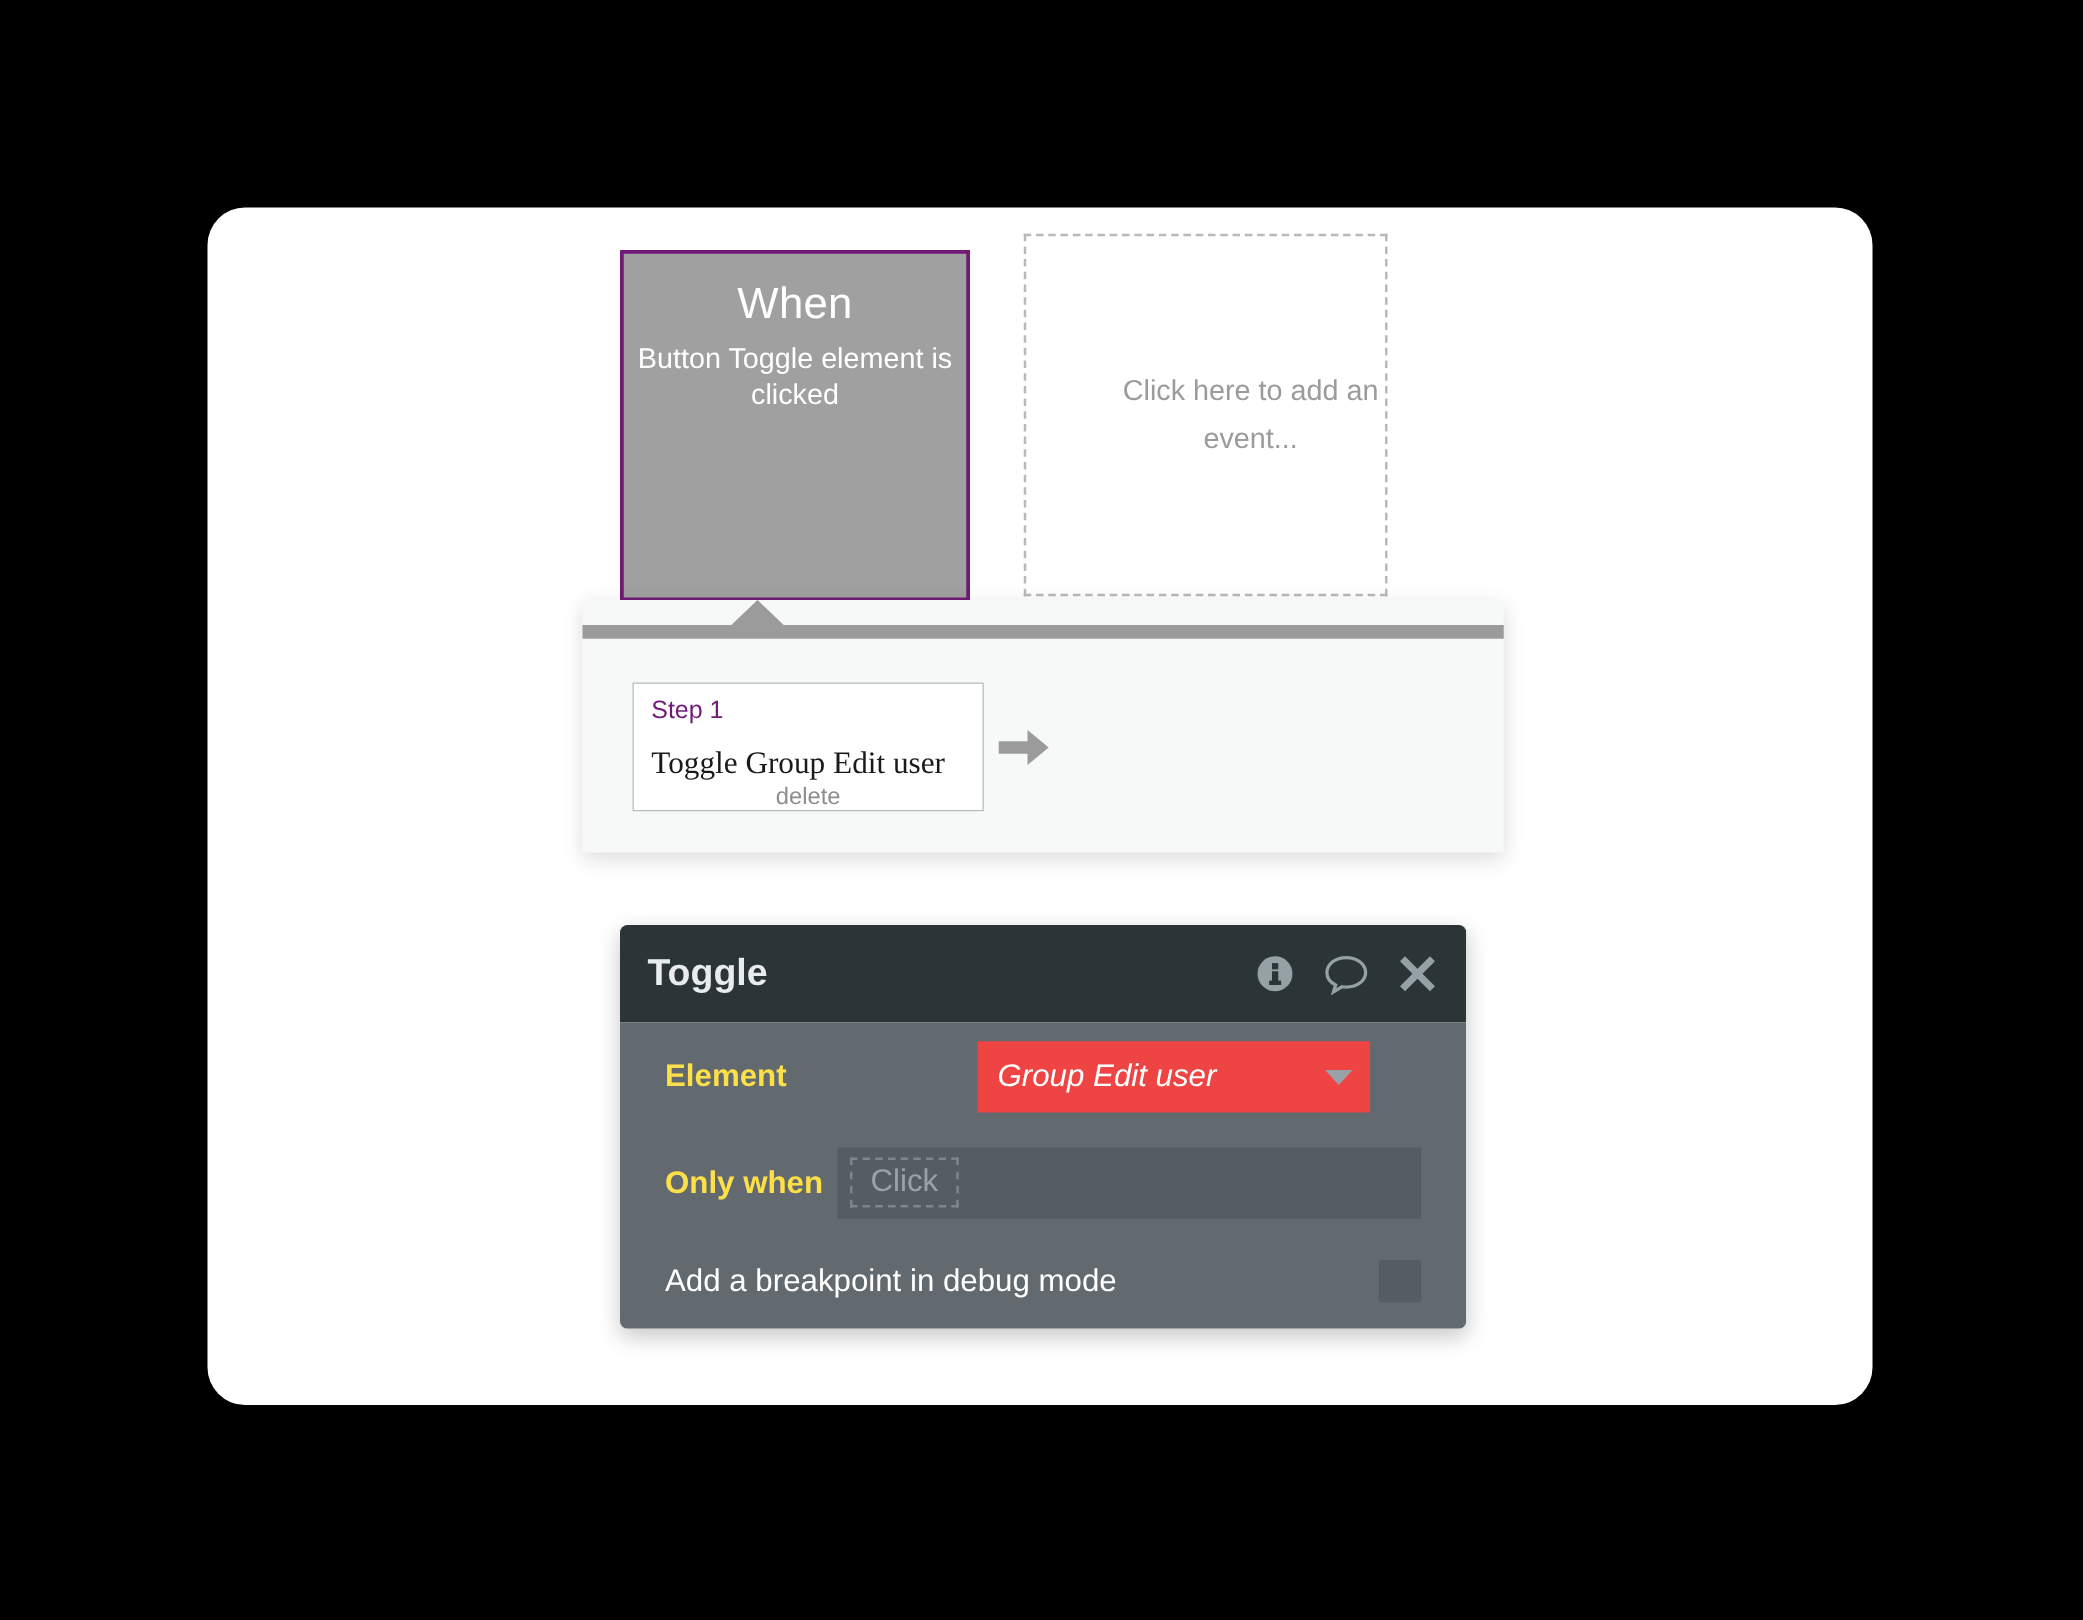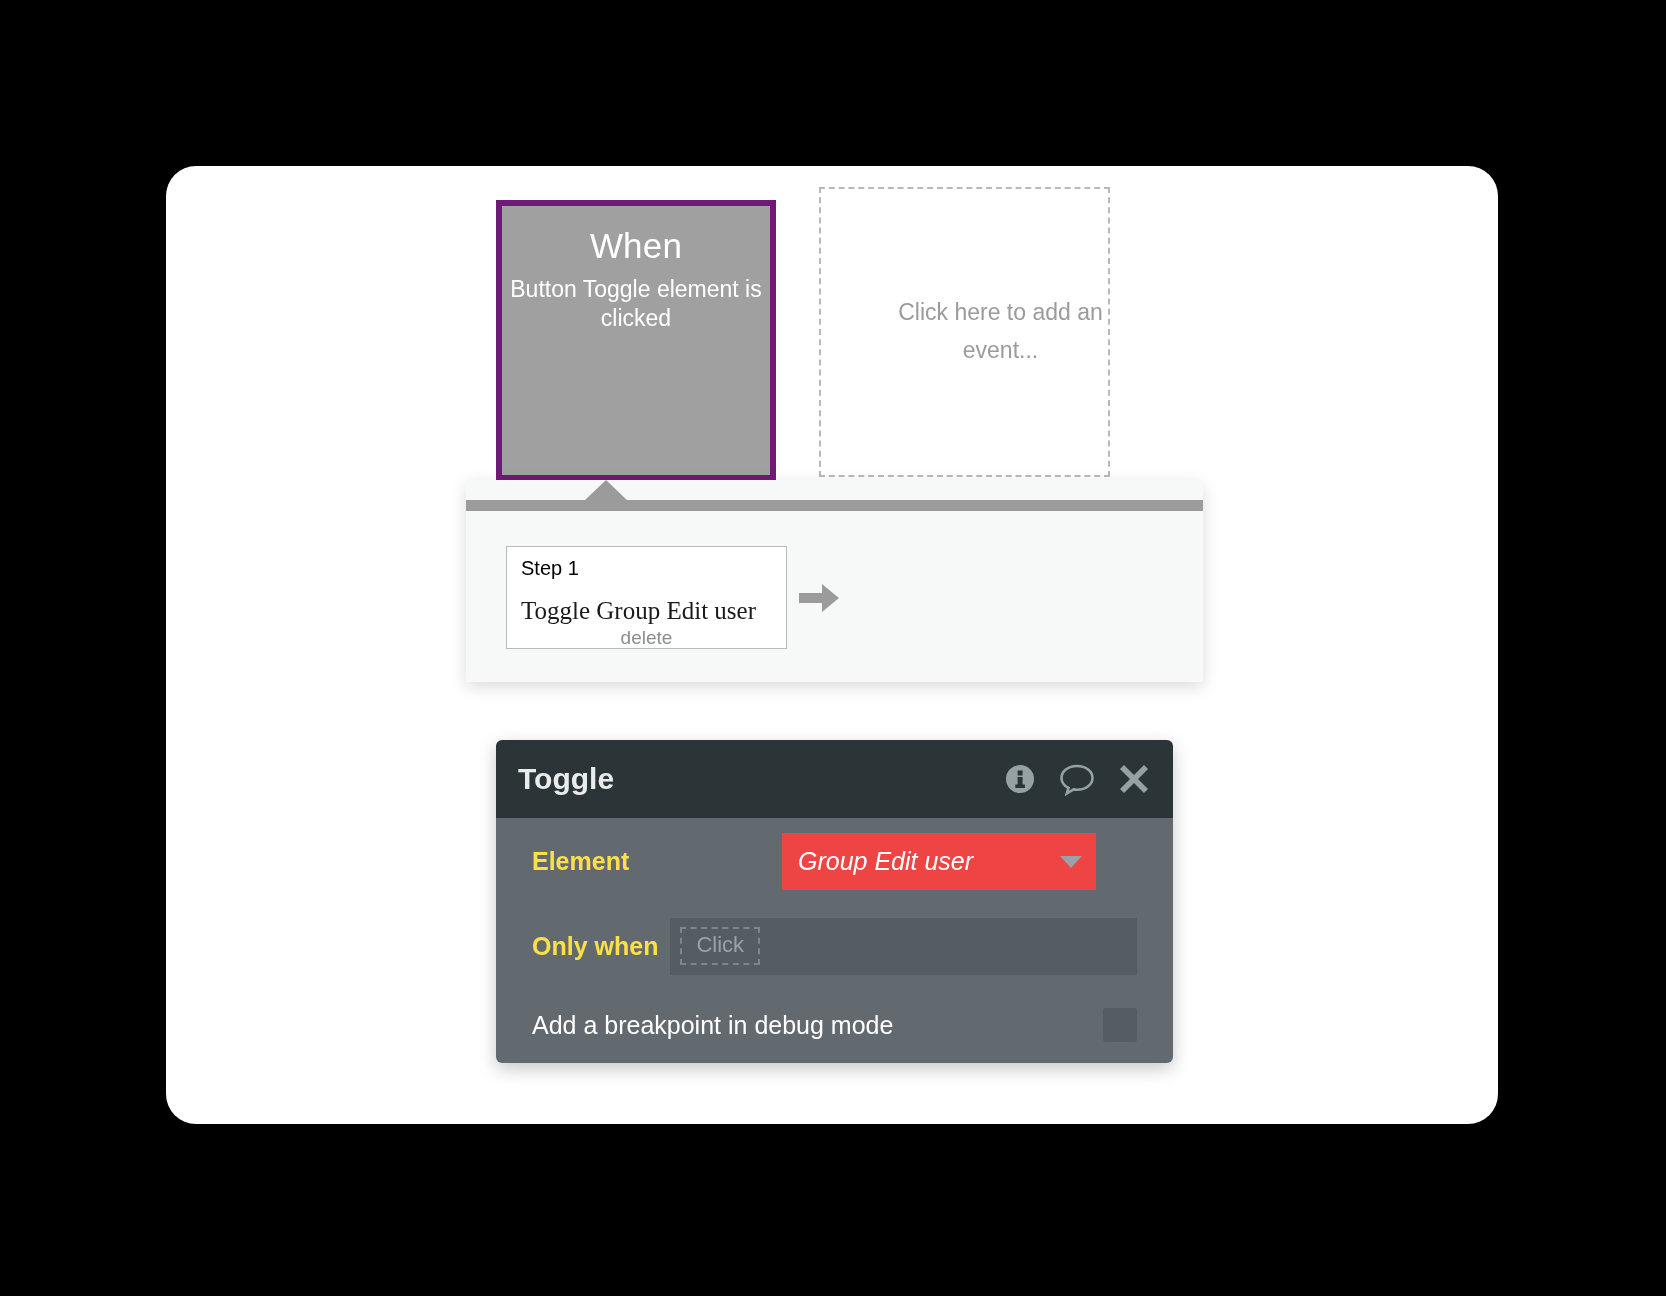--- a/index.html
+++ b/index.html
@@ -32,21 +32,21 @@
   }
 
   
   .when-block {
     position: absolute;
     left: 330px;   
     top: 34px;
     width: 280px;
     height: 281px;
     background: #a0a0a0;
-    border: 6px solid #701a75;
+    border: 3px solid #701a75;
     padding-top: 18px;
     text-align: center;
     color: #ffffff;
     cursor: pointer;
   }
   .when-title {
     font-size: 35px;
     font-weight: 400;
     line-height: 1.25;
     color: #ffffff;
@@ -123,21 +123,21 @@
   .step-box {
     width: 281px;
     height: 103px;
     background: #ffffff;
     border: 1px solid #b3bcc0;
     padding: 9px 14px 7px 14px;
     cursor: pointer;
   }
   .step-label {
     font-size: 20px;
-    color: #000000;
+    color: #701a75;
     text-align: left;
     line-height: 1.2;
   }
   .step-title {
     font-size: 25px;
     color: #1a1a1a;
     text-align: left;
     line-height: 1.25;
     margin-top: 15px;
     white-space: nowrap;
@@ -251,21 +251,21 @@
     background: #555d63;
     display: flex;
     align-items: center;
     padding-left: 10px;
     margin-left: 12px;
     cursor: pointer;
   }
   .onlywhen-placeholder {
     border: 2px dashed #7e868c;
     color: #9aa2a7;
-    font-size: 22px;
+    font-size: 25px;
     padding: 4px 14px 5px 14px;
     line-height: 1.1;
   }
 
   .breakpoint-row {
     display: flex;
     align-items: center;
     padding: 0 36px 0 36px;
     height: 76px;
   }

